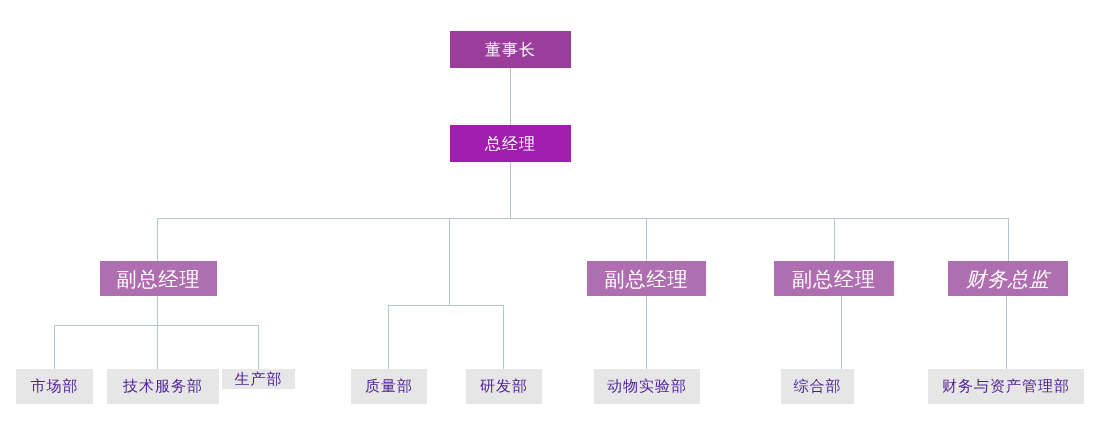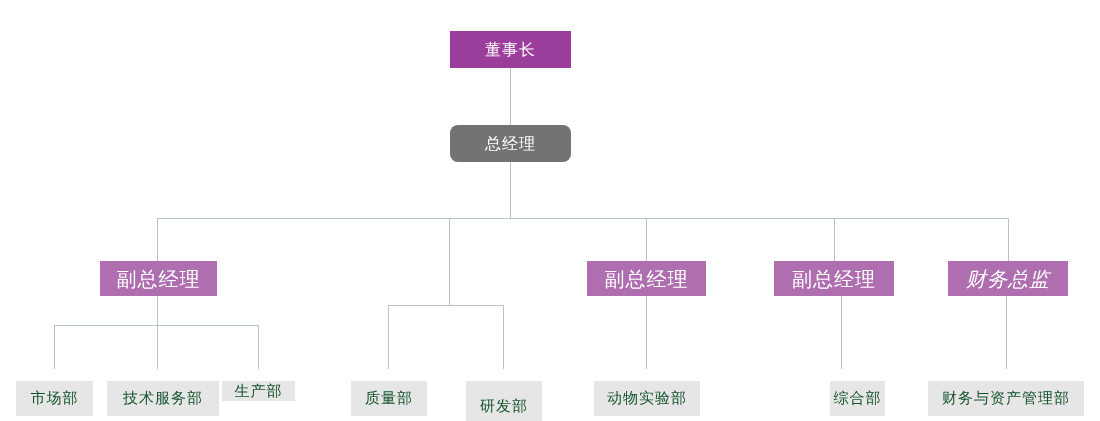--- a/index.html
+++ b/index.html
@@ -27,35 +27,33 @@
     white-space: nowrap;
     letter-spacing: 1px;
     line-height: 1.1;
   }
   .node-l1 {
     background: #9B3D9B;
     color: #ffffff;
     font-size: 16px;
   }
   .node-l2 {
-    background: #737373;
+    background: #a21caf;
     color: #ffffff;
     font-size: 16px;
-    border-radius: 8px;
   }
   .node-l3 {
     background: #AF6EAF;
     color: #ffffff;
     font-size: 20px;
   }
   .node-l4 {
     background: #E6E6E6;
-    color: #14532d;
+    color: #4c1d95;
     font-size: 15px;
-    margin-top: 12px;
   }
   .conn {
     position: absolute;
     background: #B7C4CC;
   }
   .conn-v { width: 1px; }
   .conn-h { height: 1px; }
 </style>
 </head>
 <body>
@@ -100,18 +98,18 @@
 
   <div class="node node-l3" style="left:100px; top:261px; width:117px; height:35px;">副总经理</div>
   <div class="node node-l3" style="left:587px; top:261px; width:119px; height:35px;">副总经理</div>
   <div class="node node-l3" style="left:774px; top:261px; width:120px; height:35px;">副总经理</div>
   <div class="node node-l3" style="left:948px; top:261px; width:120px; height:35px;font-style:italic;">财务总监</div>
 
   <div class="node node-l4" style="left:16px; top:369px; width:77px; height:35px;">市场部</div>
   <div class="node node-l4" style="left:107px; top:369px; width:112px; height:35px;">技术服务部</div>
   <div class="node node-l4" style="left:222px; top:369px; width:73px; height:20px;">生产部</div>
   <div class="node node-l4" style="left:351px; top:369px; width:76px; height:35px;">质量部</div>
-  <div class="node node-l4" style="left:466px; top:369px; width:76px; height:50px;font-family:Liberation Serif, serif;">研发部</div>
+  <div class="node node-l4" style="left:466px; top:369px; width:76px; height:35px;font-family:Liberation Serif, serif;">研发部</div>
   <div class="node node-l4" style="left:594px; top:369px; width:106px; height:35px;">动物实验部</div>
-  <div class="node node-l4" style="left:830px; top:369px; width:55px; height:35px;">综合部</div>
+  <div class="node node-l4" style="left:781px; top:369px; width:73px; height:35px;">综合部</div>
   <div class="node node-l4" style="left:928px; top:369px; width:156px; height:35px;">财务与资产管理部</div>
 
 </div>
 
 </body></html>

